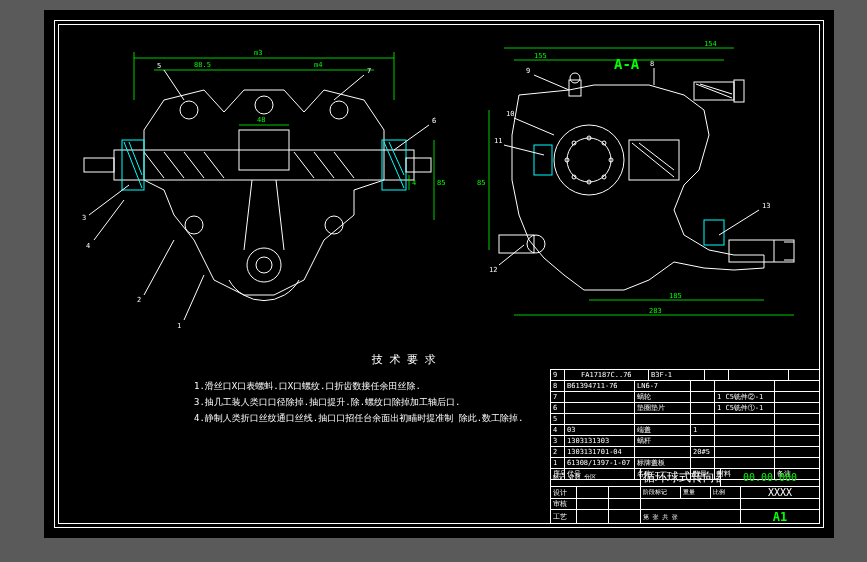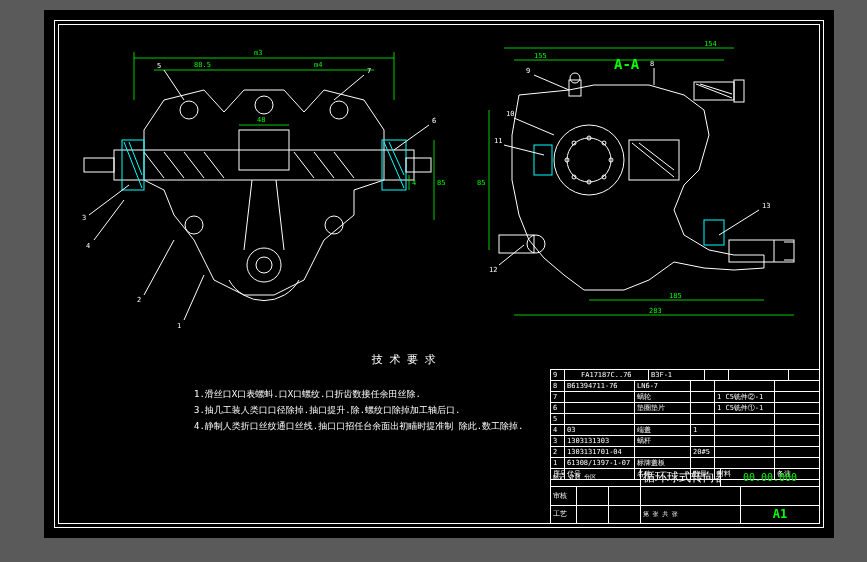--- a/index.html
+++ b/index.html
@@ -49,21 +49,21 @@
       position: absolute;
       left: 150px;
       top: 340px;
       color: #fff;
       font-size: 9px;
       line-height: 1.8;
     }
     .tech-req-title {
       text-align: center;
       font-size: 11px;
-      margin-bottom: 16px;
+      margin-bottom: 8px;
       margin-left: 90px;
     }
     .title-block {
       position: absolute;
       right: 14px;
       bottom: 14px;
       width: 270px;
       height: 155px;
       border: 1px solid #fff;
       color: #fff;
@@ -363,20 +363,31 @@
           <span>标记</span>&nbsp;
           <span>处数</span>&nbsp;
           <span>分区</span>
         </div>
         <div class="tb-cell" style="width:80px;font-size:12px;text-align:right;">循环球式转向器</div>
         <div class="tb-cell" style="flex:1;border-right:none;justify-content:center;">
           <span class="dwg-no">00.00.000</span>
         </div>
       </div>
       <div class="tb-brow">
+        <div class="tb-cell" style="width:26px;">设计</div>
+        <div class="tb-cell" style="width:32px;"></div>
+        <div class="tb-cell" style="width:32px;"></div>
+        <div class="tb-cell" style="width:40px;font-size:6px;">阶段标记</div>
+        <div class="tb-cell" style="width:30px;font-size:6px;">重量</div>
+        <div class="tb-cell" style="width:30px;font-size:6px;">比例</div>
+        <div class="tb-cell" style="flex:1;border-right:none;justify-content:center;">
+          <span style="font-size:10px;">XXXX</span>
+        </div>
+      </div>
+      <div class="tb-brow">
         <div class="tb-cell" style="width:26px;">审核</div>
         <div class="tb-cell" style="width:32px;"></div>
         <div class="tb-cell" style="width:32px;"></div>
         <div class="tb-cell" style="width:100px;"></div>
         <div class="tb-cell" style="flex:1;border-right:none;"></div>
       </div>
       <div class="tb-brow">
         <div class="tb-cell" style="width:26px;">工艺</div>
         <div class="tb-cell" style="width:32px;"></div>
         <div class="tb-cell" style="width:32px;"></div>

